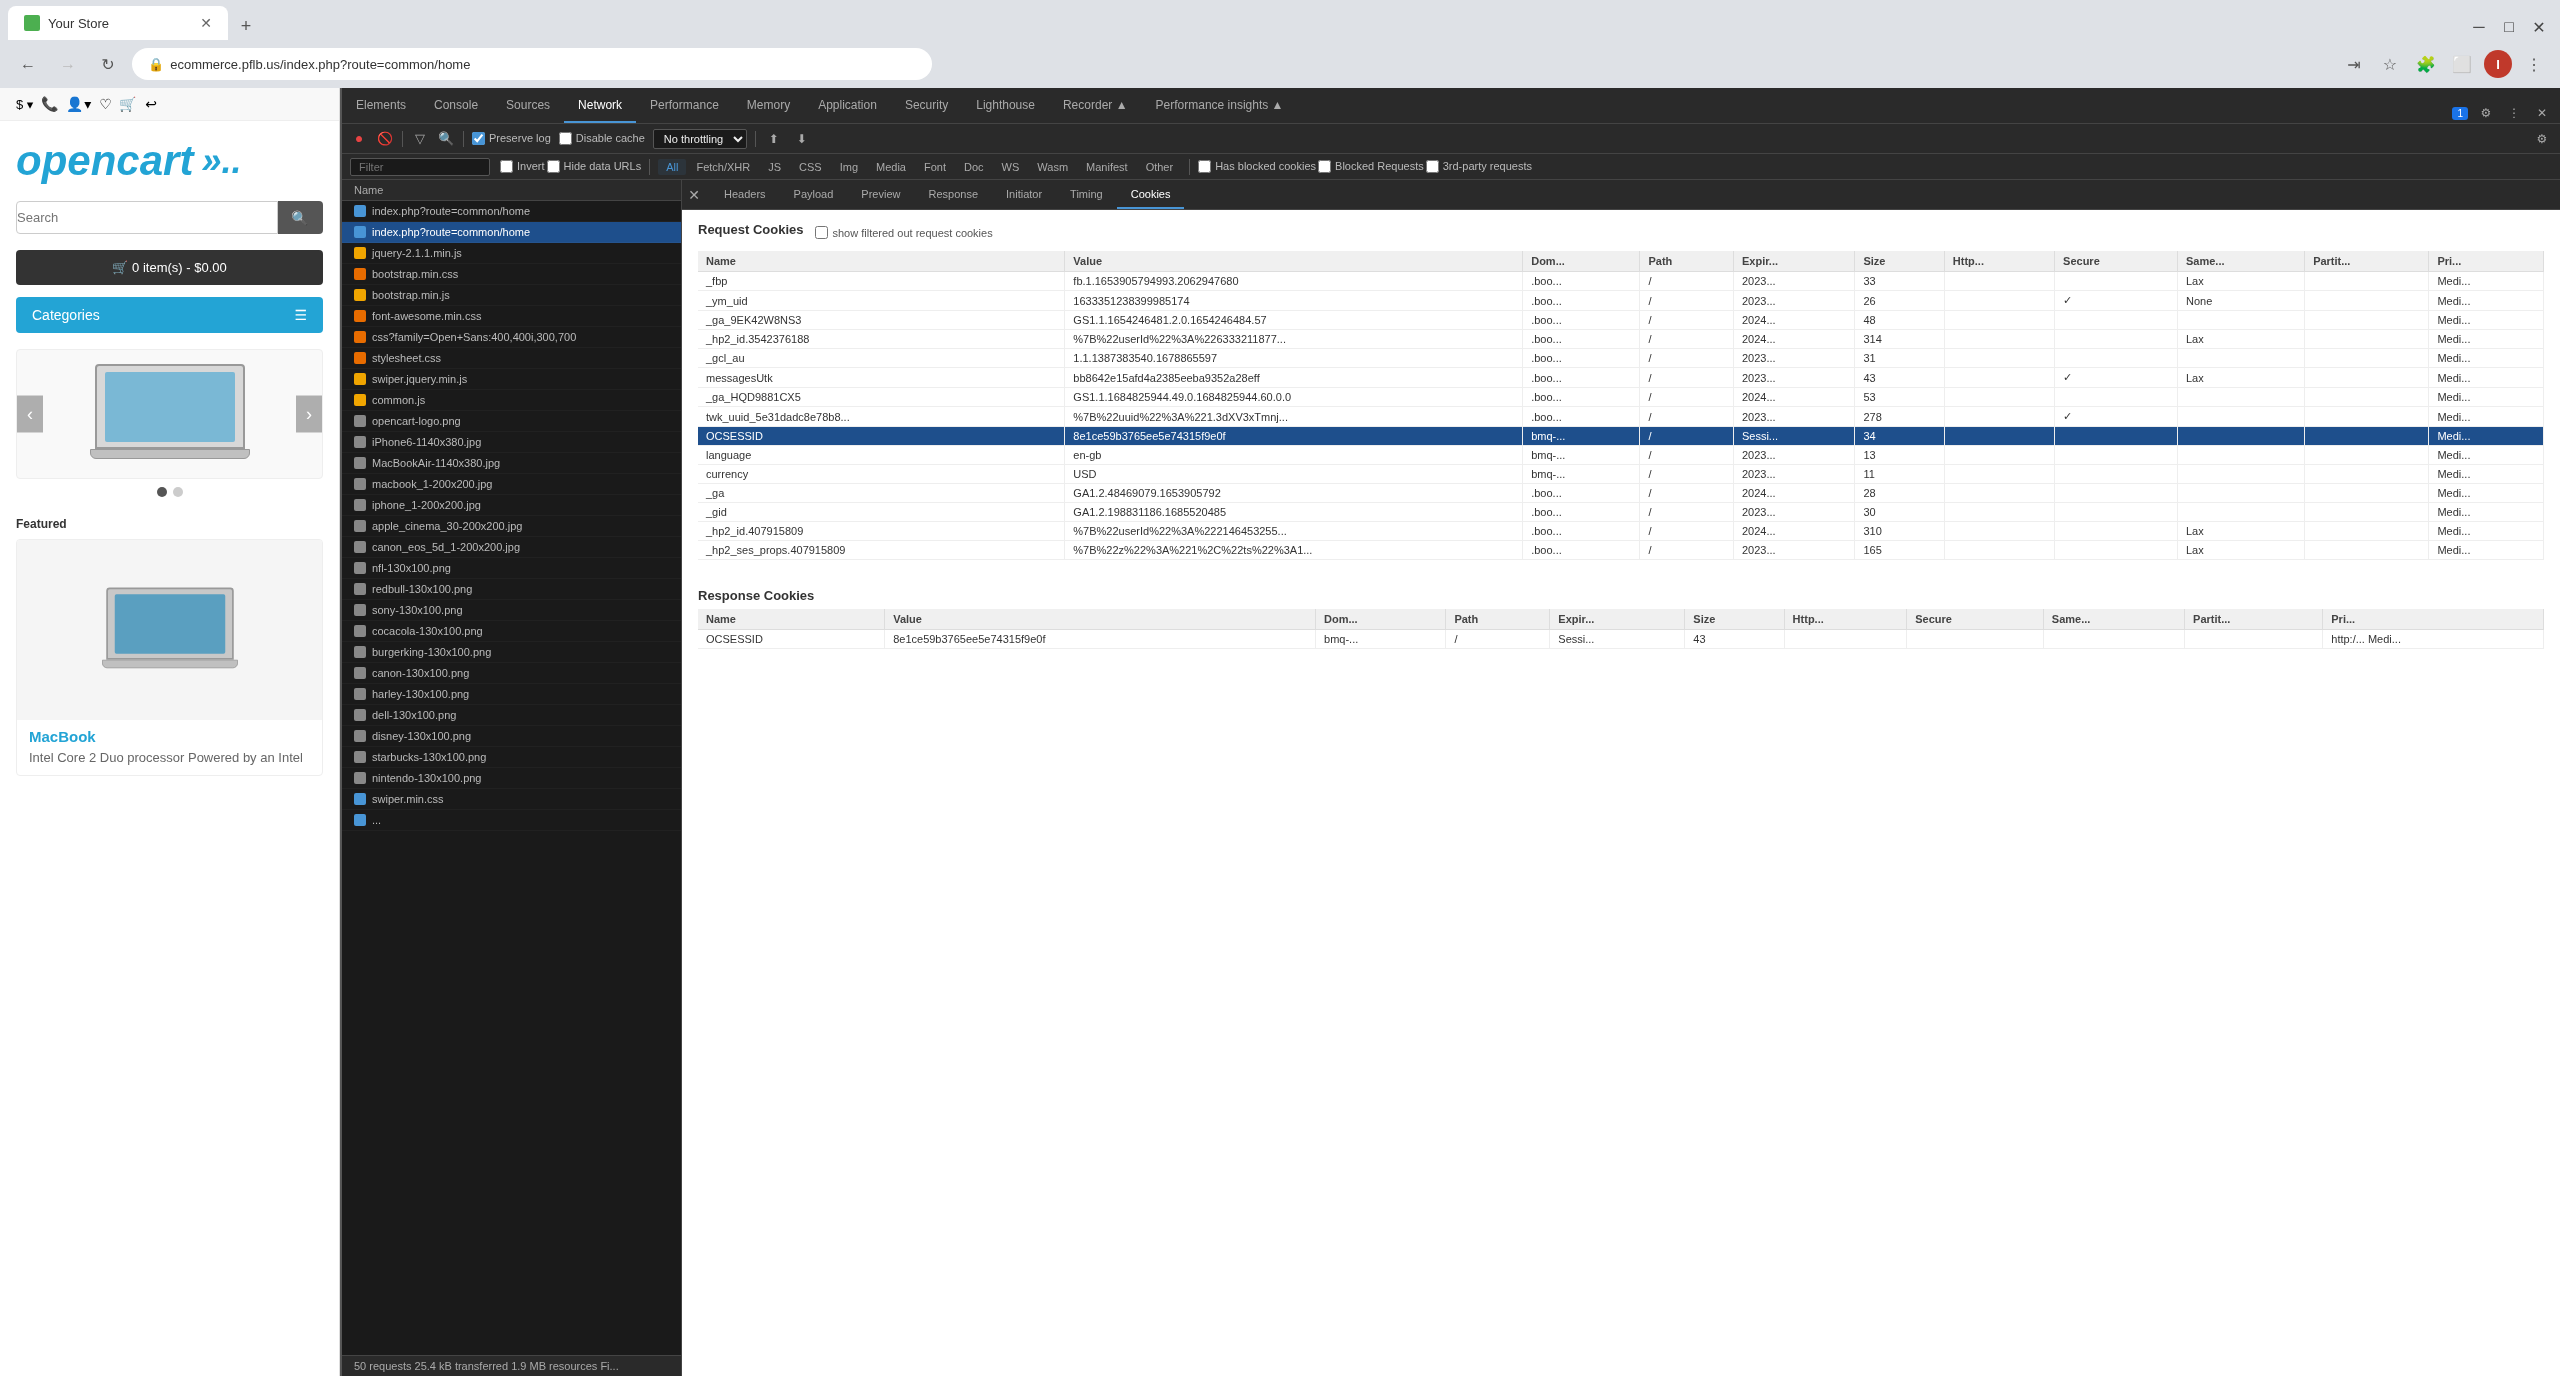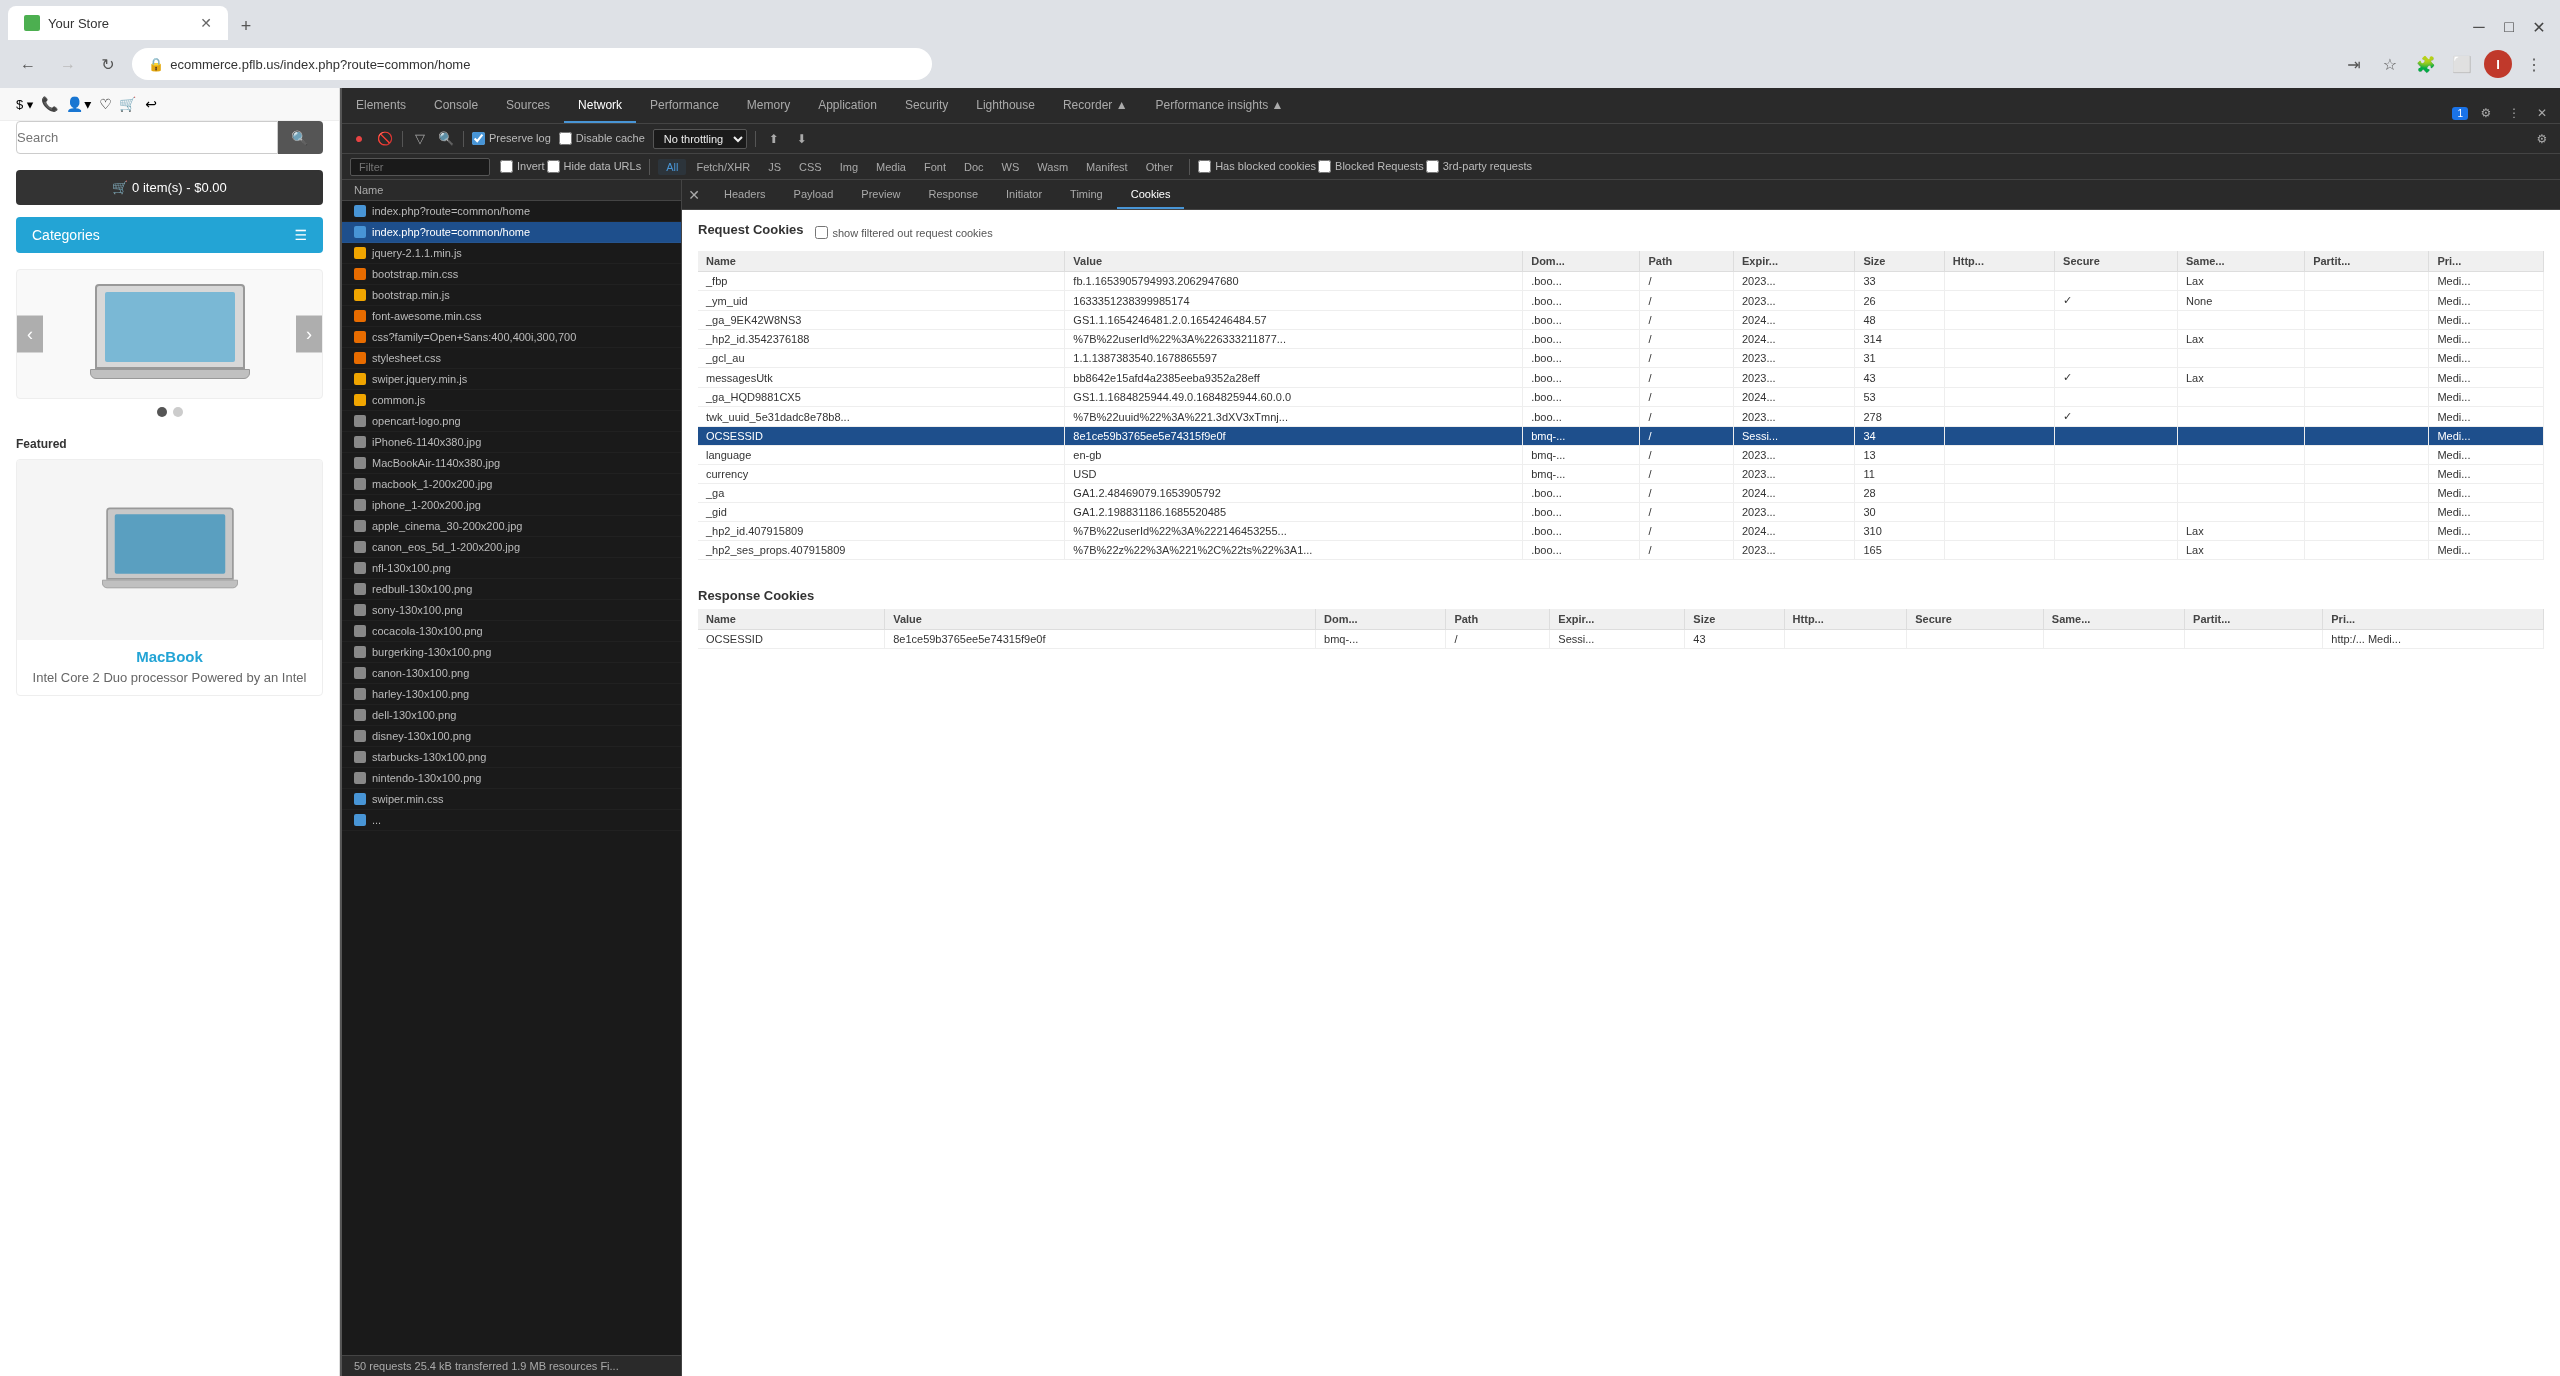--- a/index.html
+++ b/index.html
@@ -37,21 +37,21 @@
     .cart-btn { background: #333; color: white; padding: 10px; text-align: center; margin: 0 16px 12px; border-radius: 4px; font-size: 13px; cursor: pointer; }
     .categories-btn { background: #23a4d5; color: white; padding: 10px 16px; margin: 0 16px 16px; border-radius: 4px; font-size: 14px; font-weight: 500; cursor: pointer; display: flex; align-items: center; justify-content: space-between; }
     .carousel-area { margin: 0 16px; border: 1px solid #eee; border-radius: 4px; height: 130px; display: flex; align-items: center; justify-content: center; background: #f9f9f9; position: relative; overflow: hidden; }
     .carousel-arrow { position: absolute; top: 50%; transform: translateY(-50%); background: rgba(0,0,0,0.3); color: white; border: none; cursor: pointer; padding: 8px 10px; font-size: 18px; z-index: 2; }
     .carousel-arrow.left { left: 0; }
     .carousel-arrow.right { right: 0; }
     .carousel-dots { display: flex; justify-content: center; gap: 6px; margin: 8px 0; }
     .carousel-dot { width: 10px; height: 10px; border-radius: 50%; background: #ccc; }
     .carousel-dot.active { background: #555; }
     .featured-title { font-size: 12px; font-weight: bold; color: #333; padding: 12px 16px 8px; }
-    .product-card { margin: 0 16px 16px; border: 1px solid #eee; border-radius: 4px; overflow: hidden; text-align: center; }
+    .product-card { margin: 0 16px 16px; border: 1px solid #eee; border-radius: 4px; overflow: hidden; }
     .product-img { width: 100%; height: 180px; background: #f5f5f5; display: flex; align-items: center; justify-content: center; }
     .product-name { color: #23a4d5; font-size: 15px; font-weight: bold; padding: 8px 12px 4px; }
     .product-desc { color: #666; font-size: 13px; padding: 0 12px 8px; line-height: 1.4; }
 
     
     .devtools-panel { flex: 1; background: #1a1a1a; display: flex; flex-direction: column; border-left: 2px solid #555; }
     .devtools-tabs { background: #2a2a2a; height: 36px; display: flex; align-items: flex-end; border-bottom: 1px solid #444; }
     .devtool-tab { padding: 6px 14px; font-size: 12px; color: #aaa; cursor: pointer; height: 100%; display: flex; align-items: center; border-bottom: 2px solid transparent; }
     .devtool-tab.active { color: #fff; border-bottom: 2px solid #4895d6; }
     .devtools-toolbar { background: #2a2a2a; height: 30px; display: flex; align-items: center; padding: 0 8px; gap: 8px; border-bottom: 1px solid #444; }
@@ -147,20 +147,25 @@
 
       <div class="site-toolbar">
         <span style="font-size:13px;">$ ▾</span>
         <span style="font-size:14px;">📞</span>
         <span style="font-size:14px;">👤▾</span>
         <span style="font-size:14px;">♡</span>
         <span style="font-size:14px;">🛒</span>
         <span style="font-size:14px;">↩</span>
       </div>
 
+      <div class="opencart-logo">
+        <span class="logo-text">opencart</span>
+        <span class="logo-arrow" style="font-size:36px;color:#23a4d5;margin-left:4px;">»..
+        </span>
+      </div>
 
       <div class="search-row">
         <input class="search-input" type="text" placeholder="Search" style="">
         <button class="search-btn">🔍</button>
       </div>
 
       <div class="cart-btn">
         <span>🛒 0 item(s) - $0.00</span>
       </div>
 

